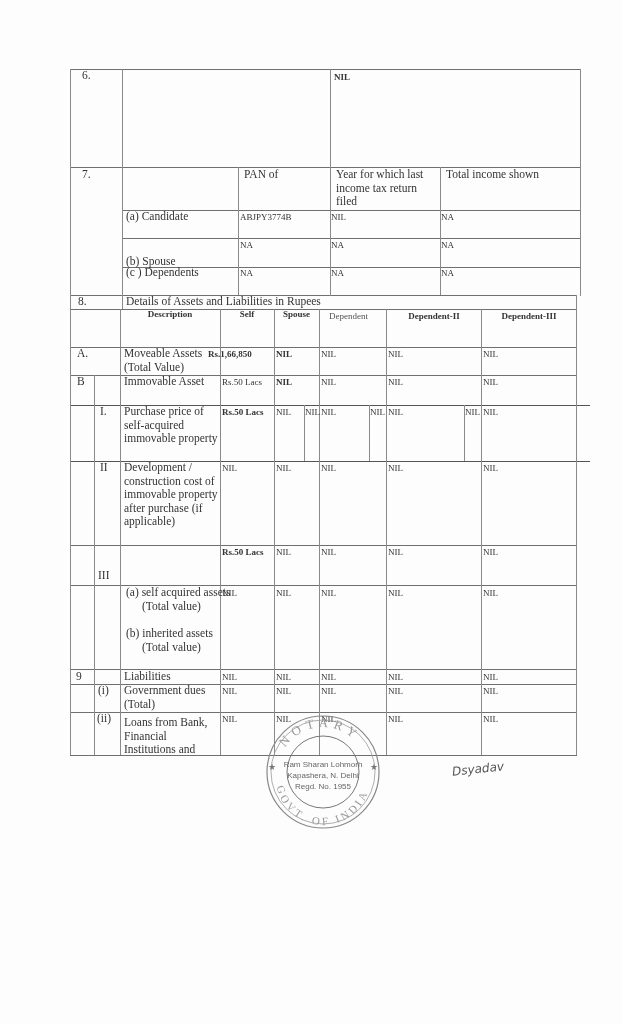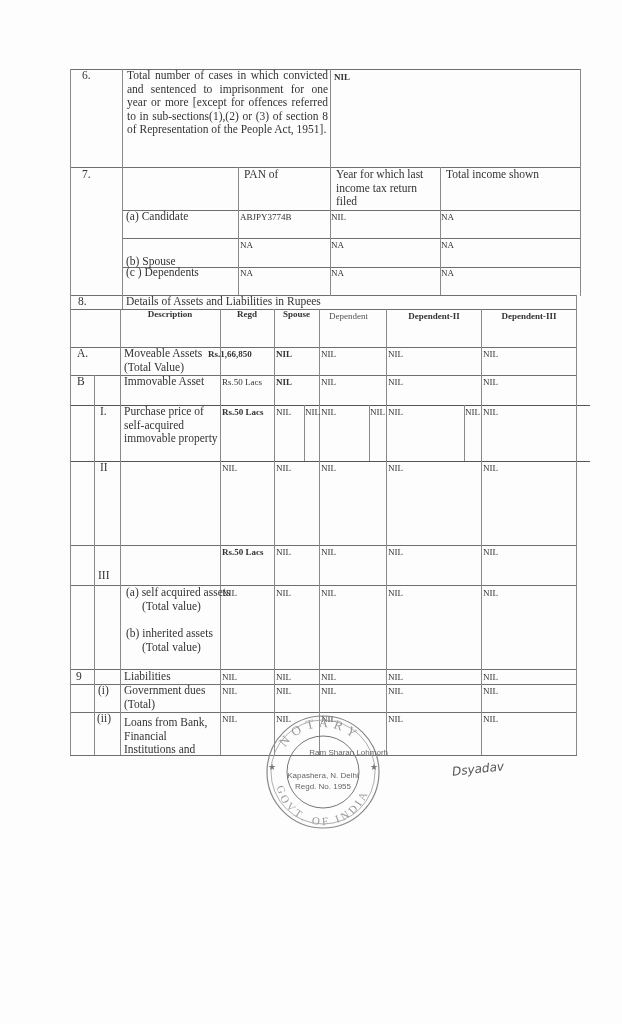--- a/index.html
+++ b/index.html
@@ -56,21 +56,20 @@
   <div class="vl" style="left:319px; top:309px; height:446px;"></div>
   <div class="vl" style="left:386px; top:309px; height:446px;"></div>
   <div class="vl" style="left:481px; top:309px; height:446px;"></div>
   <div class="vl" style="left:576px; top:295px; height:460px;"></div>
 
   <div class="vl" style="left:304px; top:405px; height:56px;"></div>
   <div class="vl" style="left:369px; top:405px; height:56px;"></div>
   <div class="vl" style="left:464px; top:405px; height:56px;"></div>
 
   <div class="t" style="left:82px; top:69px;">6.</div>
-  <div class="t just" style="left:127px; top:69px; width:201px;">Total number of cases in which convicted and sentenced to imprisonment for one year or more [except for offences referred to in sub-sections(1),(2) or (3) of section 8 of Representation of the People Act, 1951].</div>
   <div class="t b sm" style="left:334px; top:72px;">NIL</div>
 
   <div class="t" style="left:82px; top:168px;">7.</div>
   <div class="t" style="left:244px; top:168px;">PAN of</div>
   <div class="t" style="left:336px; top:168px; width:100px;">Year for which last income tax return filed</div>
   <div class="t" style="left:446px; top:168px; width:100px;">Total income shown</div>
 
   <div class="t" style="left:126px; top:210px;">(a) Candidate</div>
   <div class="t sm" style="left:240px; top:212px;">ABJPY3774B</div>
   <div class="t sm" style="left:331px; top:212px;">NIL</div>
@@ -82,21 +81,21 @@
   <div class="t sm" style="left:441px; top:240px;">NA</div>
 
   <div class="t" style="left:126px; top:266px;">(c ) Dependents</div>
   <div class="t sm" style="left:240px; top:268px;">NA</div>
   <div class="t sm" style="left:331px; top:268px;">NA</div>
   <div class="t sm" style="left:441px; top:268px;">NA</div>
 
   <div class="t" style="left:78px; top:295px;">8.</div>
   <div class="t" style="left:126px; top:295px;">Details of Assets and Liabilities in Rupees</div>
   <div class="t hd" style="left:120px; top:309px; width:100px;">Description</div>
-  <div class="t hd" style="left:220px; top:309px; width:54px;">Regd</div>
+  <div class="t hd" style="left:220px; top:309px; width:54px;">Self</div>
   <div class="t hd" style="left:274px; top:309px; width:45px;">Spouse</div>
   <div class="t sm" style="left:328px; top:311px; width:40px; text-align:right; color:#555;">Dependent</div>
   <div class="t hd" style="left:396px; top:311px; width:76px;">Dependent-II</div>
   <div class="t hd" style="left:494px; top:311px; width:70px;">Dependent-III</div>
 
   <div class="t" style="left:77px; top:347px;">A.</div>
   <div class="t" style="left:124px; top:347px; width:96px;">Moveable Assets (Total Value)</div>
   <div class="t sm b" style="left:208px; top:349px;">Rs.1,66,850</div>
   <div class="t sm b" style="left:276px; top:349px;">NIL</div>
   <div class="t sm" style="left:321px; top:349px;">NIL</div>
@@ -116,20 +115,21 @@
   <div class="t sm b" style="left:222px; top:407px;">Rs.50 Lacs</div>
   <div class="t sm" style="left:276px; top:407px;">NIL</div>
   <div class="t sm" style="left:305px; top:407px;">NIL</div>
   <div class="t sm" style="left:321px; top:407px;">NIL</div>
   <div class="t sm" style="left:370px; top:407px;">NIL</div>
   <div class="t sm" style="left:388px; top:407px;">NIL</div>
   <div class="t sm" style="left:465px; top:407px;">NIL</div>
   <div class="t sm" style="left:483px; top:407px;">NIL</div>
 
   <div class="t" style="left:100px; top:461px;">II</div>
+  <div class="t" style="left:124px; top:461px; width:94px;">Development / construction cost of immovable property after purchase (if applicable)</div>
   <div class="t sm" style="left:222px; top:463px;">NIL</div>
   <div class="t sm" style="left:276px; top:463px;">NIL</div>
   <div class="t sm" style="left:321px; top:463px;">NIL</div>
   <div class="t sm" style="left:388px; top:463px;">NIL</div>
   <div class="t sm" style="left:483px; top:463px;">NIL</div>
 
   <div class="t" style="left:98px; top:569px;">III</div>
   <div class="t sm b" style="left:222px; top:547px;">Rs.50 Lacs</div>
   <div class="t sm" style="left:276px; top:547px;">NIL</div>
   <div class="t sm" style="left:321px; top:547px;">NIL</div>
@@ -175,20 +175,20 @@
       <circle cx="65" cy="60" r="36" fill="none" stroke="#777" stroke-width="1"></circle>
       <text x="10" y="58" font-size="9" fill="#777" font-family="DejaVu Sans, sans-serif">★</text>
       <text x="112" y="58" font-size="9" fill="#777" font-family="DejaVu Sans, sans-serif">★</text>
       <defs>
         <path id="topArc" d="M 20 60 A 45 45 0 0 1 110 60"></path>
         <path id="botArc" d="M 18 66 A 47 47 0 0 0 112 66"></path>
       </defs>
       <text font-size="13" fill="#999" font-family="Liberation Serif, serif" letter-spacing="5"><textPath href="#topArc" startOffset="18%">NOTARY</textPath></text>
       <text font-size="11" fill="#999" font-family="Liberation Serif, serif" letter-spacing="3"><textPath href="#botArc" startOffset="6%">GOVT. OF INDIA</textPath></text>
     </svg>
-    <div class="stamp-text" style="top:36px;text-align:right;">Ram Sharan Lohmorh</div>
+    <div class="stamp-text" style="top:48px;">Ram Sharan Lohmorh</div>
     <div class="stamp-text" style="top:59px;">Kapashera, N. Delhi</div>
     <div class="stamp-text" style="top:70px;">Regd. No. 1955</div>
   </div>
 
   <div class="sig">Dsyadav</div>
 
 </div>
 
 </body></html>

